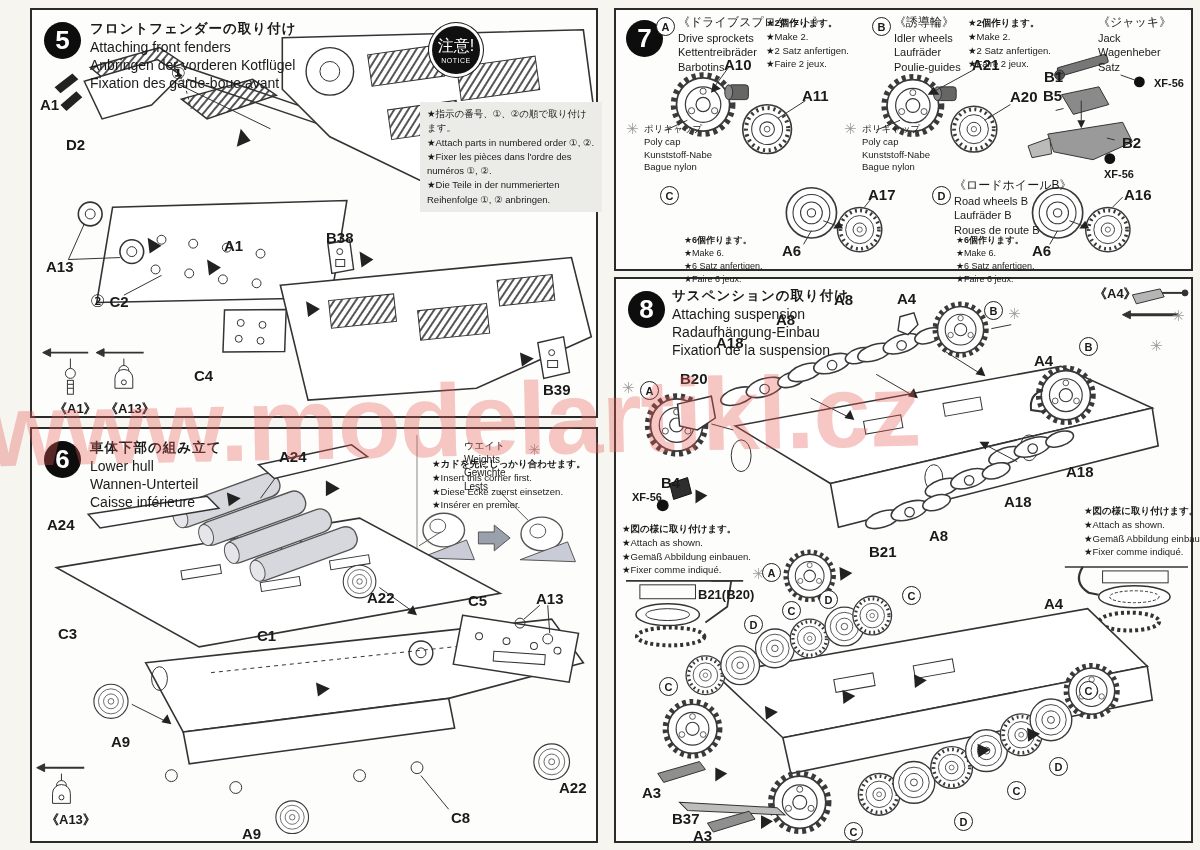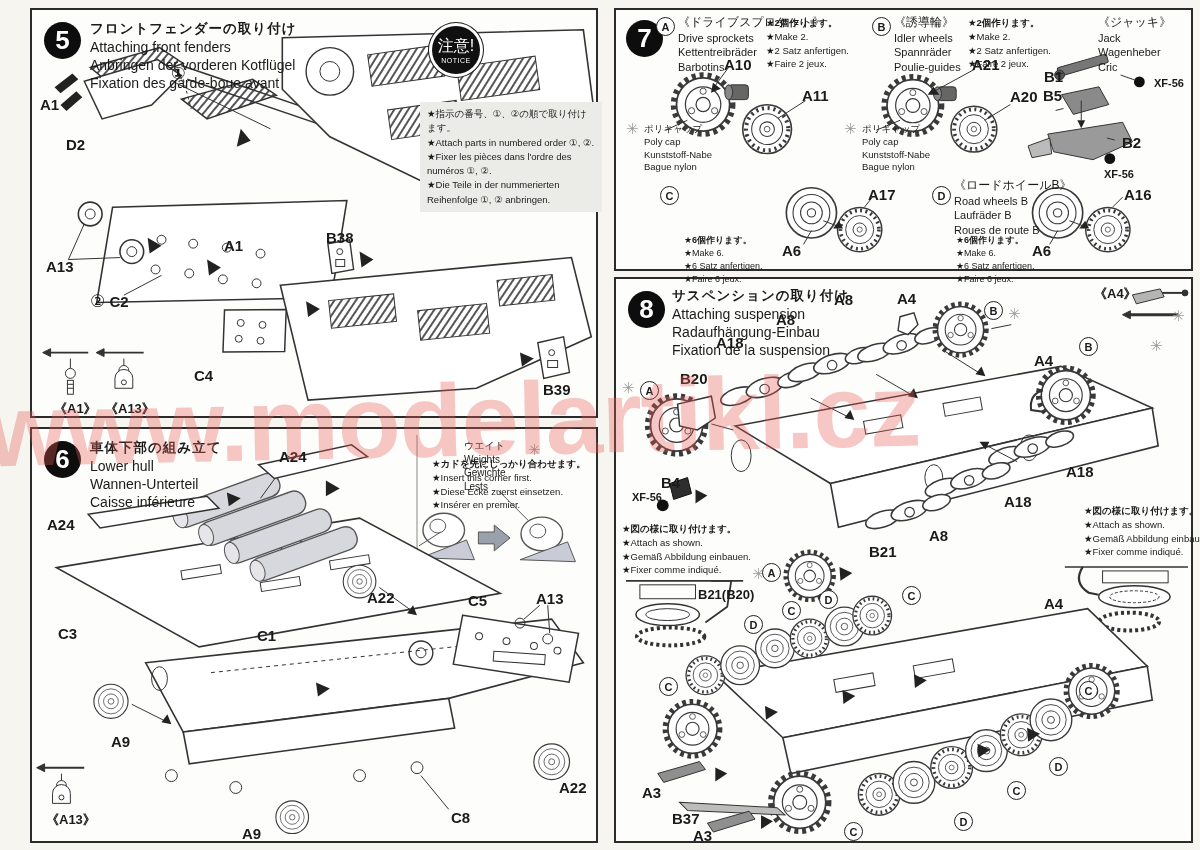--- a/index.html
+++ b/index.html
@@ -410,21 +410,21 @@
     <div>ポリキャップ</div>
     <div>Poly cap</div>
     <div>Kunststoff-Nabe</div>
     <div>Bague nylon</div>
   </div>
 
   <div class="cl" style="left:256px;top:7px">B</div>
   <div class="sechead" style="left:278px;top:4px">
     <div class="secja">《誘導輪》</div>
     <div class="seclat">Idler wheels</div>
-    <div class="seclat">Spannräder</div>
+    <div class="seclat">Laufräder</div>
     <div class="seclat">Poulie-guides</div>
   </div>
   <div class="note" style="left:352px;top:6px">
     <div class="jp">★2個作ります。</div>
     <div>★Make 2.</div>
     <div>★2 Satz anfertigen.</div>
     <div>★Faire 2 jeux.</div>
   </div>
   <span class="lbl" style="left:356px;top:46px">A21</span>
   <span class="lbl" style="left:394px;top:78px">A20</span>
@@ -433,21 +433,21 @@
     <div>ポリキャップ</div>
     <div>Poly cap</div>
     <div>Kunststoff-Nabe</div>
     <div>Bague nylon</div>
   </div>
 
   <div class="sechead" style="left:482px;top:4px">
     <div class="secja">《ジャッキ》</div>
     <div class="seclat">Jack</div>
     <div class="seclat">Wagenheber</div>
-    <div class="seclat">Cric</div>
+    <div class="seclat">Satz</div>
   </div>
   <span class="lbl" style="left:428px;top:58px">B1</span>
   <span class="lbl lbl11" style="left:538px;top:67px">XF-56</span>
   <span class="lbl" style="left:427px;top:77px">B5</span>
   <span class="lbl" style="left:506px;top:124px">B2</span>
   <span class="lbl lbl11" style="left:488px;top:158px">XF-56</span>
 
   <div class="cl" style="left:44px;top:176px">C</div>
   <div class="note" style="left:68px;top:224px;font-size:9px">
     <div class="jp">★6個作ります。</div>

